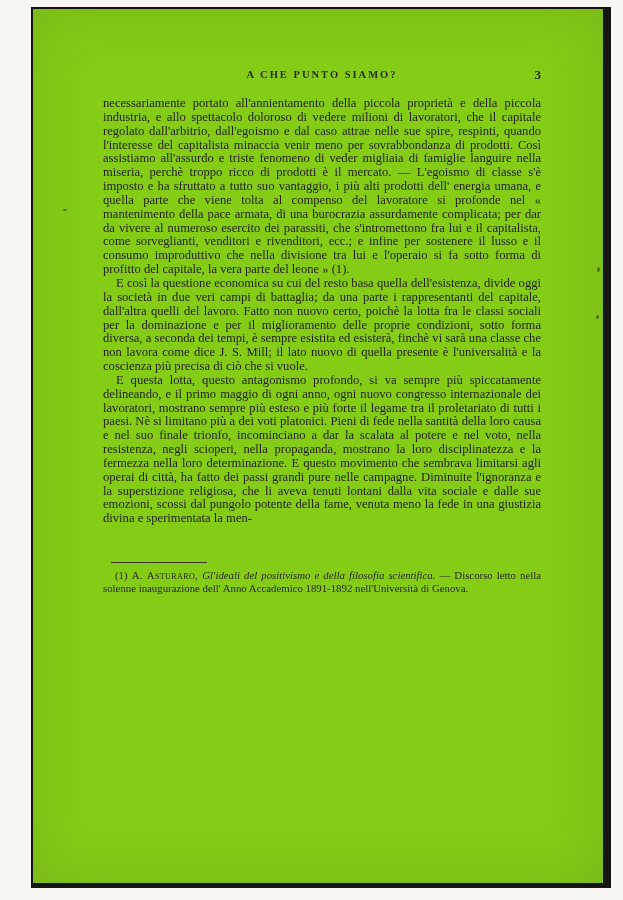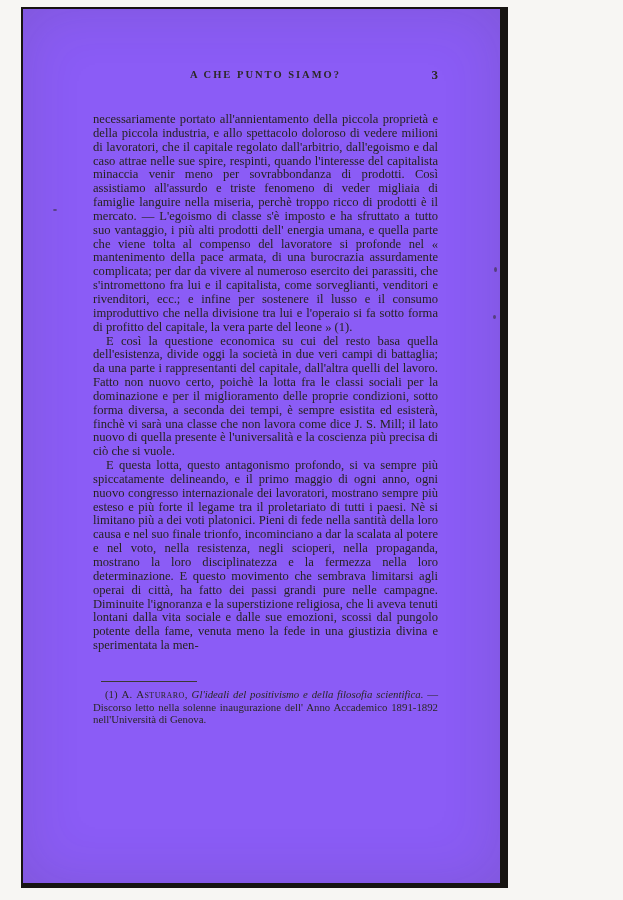--- a/index.html
+++ b/index.html
@@ -5,27 +5,27 @@
   html, body { margin: 0; padding: 0; }
   body {
     width: 623px; height: 900px;
     background: #f7f6f3;
     font-family: "Liberation Serif", "DejaVu Serif", serif;
     position: relative;
     overflow: hidden;
   }
   .scan-page {
     position: absolute;
-    left: 21px; top: 7px;
-    width: 487px; height: 881px;
+    left: 31px; top: 7px;
+    width: 580px; height: 881px;
     box-sizing: border-box;
     border: 2px solid #171411;
     border-right-width: 8px;
     border-bottom-width: 5px;
-    background: #8b5cf6;
+    background: #84cc16;
     box-shadow: inset 0 0 60px rgba(60,55,45,0.14);
   }
   .paper-inner {
     position: relative;
     box-sizing: border-box;
     width: 100%; height: 100%;
     padding: 60px 62px 0 70px;
     color: #262420;
   }
   .running-header {
@@ -39,29 +39,29 @@
     color: #2b2926;
   }
   .running-header .page-num {
     position: absolute;
     right: 0; top: -2px;
     font-size: 13px;
     font-weight: 700;
     letter-spacing: 0;
   }
   .body-text {
-    margin-top: 28px;
+    margin-top: 12px;
     font-size: 12.6px;
     line-height: 13.85px;
     text-align: justify;
     color: #262420;
   }
   .body-text p { margin: 0; }
   .body-text p.indented { text-indent: 13px; }
-  .footnote-block { margin-top: 28px; }
+  .footnote-block { margin-top: 36px; }
   .fn-rule {
     width: 96px;
     height: 0;
     border-top: 1px solid #3a3833;
     margin-left: 8px;
     margin-bottom: 6px;
   }
   .fn-text {
     margin: 0;
     font-size: 10.8px;

